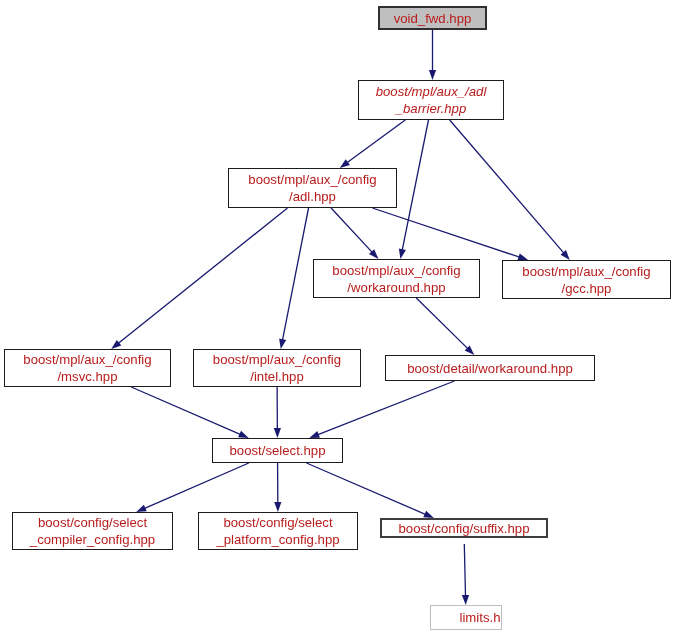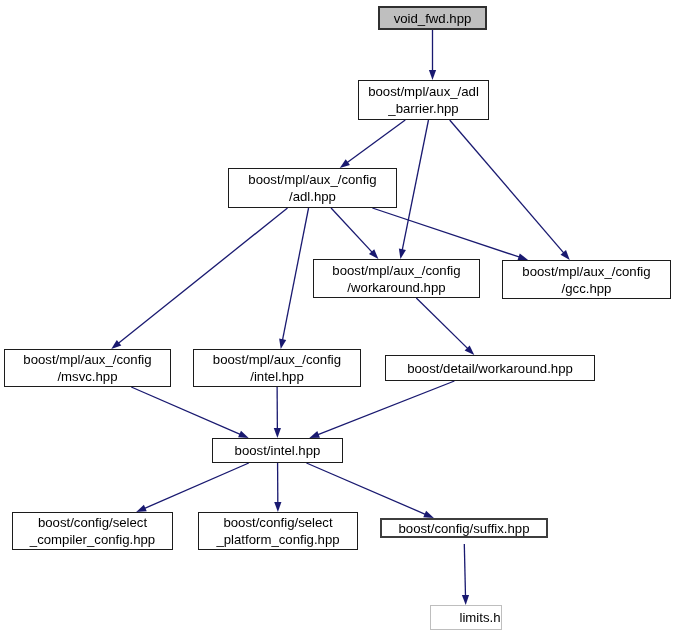--- a/index.html
+++ b/index.html
@@ -22,21 +22,21 @@
     width: 675px;
     height: 633px;
     z-index: 0;
   }
   .node {
     position: absolute;
     z-index: 1;
     box-sizing: border-box;
     background: #ffffff;
     border: 1px solid #1c1c1c;
-    color: #000000;
+    color: #b91c1c;
     font-size: 13.2px;
     line-height: 17px;
     display: flex;
     align-items: center;
     justify-content: center;
     text-align: center;
     white-space: pre-line;
     cursor: default;
   }
   .node--focus {
@@ -86,21 +86,21 @@
       <line x1="306.45962732919253" y1="463" x2="426.5370001885742" y2="514.8296435130306" stroke="#191970" stroke-width="1.3"></line>
       <polygon points="433.88198757763973,518 423.27409292217163,517.3422987163678 426.12741376044397,510.7318100662089" fill="#191970"></polygon>
       <line x1="464.3005780346821" y1="544" x2="465.52606098351896" y2="597.0021375371946" stroke="#191970" stroke-width="1.3"></line>
       <polygon points="465.71098265895955,605 461.88079245639636,595.0858866754414 469.07886867292126,594.9194571675449" fill="#191970"></polygon>
     </svg>
 
   <div class="node node--focus" style="left:378px; top:6px; width:109px; height:24px;">
     <span>void_fwd.hpp</span>
   </div>
 
-  <div class="node" style="left:358px; top:80px; width:131px; height:40px;">
+  <div class="node" style="left:358px; top:80px; width:146px; height:40px;font-style:italic;">
     <span>boost/mpl/aux_/adl
 _barrier.hpp</span>
   </div>
 
   <div class="node" style="left:228px; top:168px; width:169px; height:40px;">
     <span>boost/mpl/aux_/config
 /adl.hpp</span>
   </div>
 
   <div class="node" style="left:313px; top:259px; width:167px; height:39px;">
@@ -121,21 +121,21 @@
   <div class="node" style="left:193px; top:349px; width:168px; height:38px;">
     <span>boost/mpl/aux_/config
 /intel.hpp</span>
   </div>
 
   <div class="node" style="left:385px; top:355px; width:210px; height:26px;text-align:right;">
     <span>boost/detail/workaround.hpp</span>
   </div>
 
   <div class="node" style="left:212px; top:438px; width:131px; height:25px;">
-    <span>boost/intel.hpp</span>
+    <span>boost/select.hpp</span>
   </div>
 
   <div class="node" style="left:12px; top:512px; width:161px; height:38px;">
     <span>boost/config/select
 _compiler_config.hpp</span>
   </div>
 
   <div class="node" style="left:198px; top:512px; width:160px; height:38px;">
     <span>boost/config/select
 _platform_config.hpp</span>

